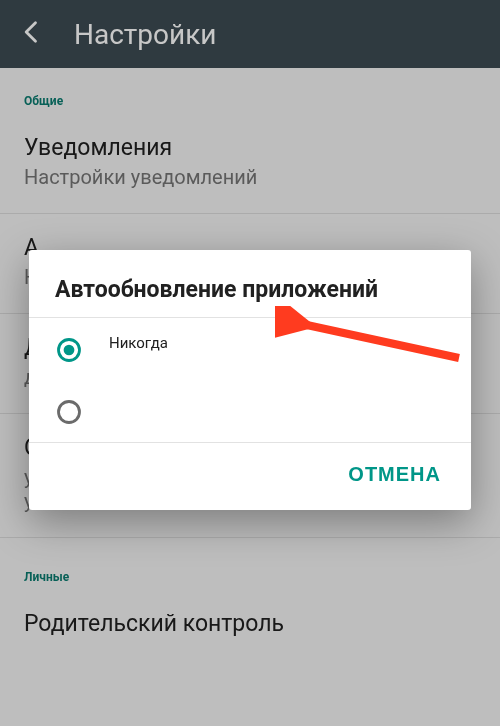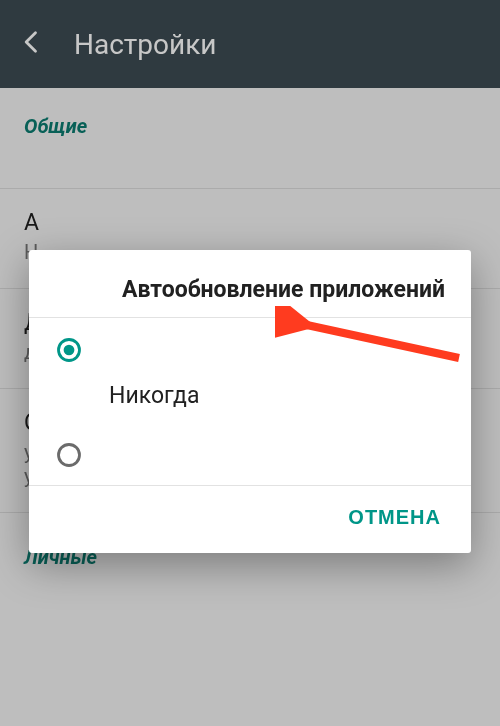--- a/index.html
+++ b/index.html
@@ -1,41 +1,40 @@
 <!DOCTYPE html>
 <html><head>
 <meta charset="utf-8">
 <style>
   * { box-sizing: border-box; margin: 0; padding: 0; }
   html, body { width: 500px; height: 726px; overflow: hidden; font-family: Roboto, Arial, sans-serif; }
   body { background: #f4f4f4; position: relative; }
 
   .toolbar {
     background: #3d4b52;
-    height: 88px;
+    height: 68px;
     display: flex;
     align-items: center;
     padding: 0 18px;
     gap: 28px;
   }
   .toolbar .back svg { width: 28px; height: 28px; }
   .toolbar .title {
     color: #ffffff;
     font-size: 28px;
     font-weight: 400;
   }
 
   .content { padding-bottom: 20px; }
 
   .section-header {
     color: #0b7c70;
     font-weight: 700;
-    font-size: 20px;
+    font-size: 12px;
     padding: 26px 24px 12px;
-    font-style: italic;
   }
 
   .row {
     padding: 14px 24px 18px;
   }
   .row .primary { color: #212121; font-size: 23px; margin-bottom: 4px; }
   .row .secondary { color: #757575; font-size: 20px; }
 
   .divider { height: 1px; background: #dcdcdc; margin: 6px 0; }
 
@@ -53,37 +52,35 @@
     border-radius: 3px;
     box-shadow: 0 12px 40px rgba(0,0,0,0.35);
     padding: 26px 0 10px;
     position: relative;
   }
   .dialog-title {
     color: #212121;
     font-size: 23px;
     font-weight: 700;
     padding: 0 26px 14px;
-    text-align: right;
   }
   .dialog-divider { height: 1px; background: #e2e2e2; }
 
   .option {
     display: flex;
     align-items: flex-start;
     gap: 26px;
     padding: 16px 26px 12px;
     cursor: pointer;
   }
   .option .radio { flex: 0 0 28px; margin-top: 2px; }
   .option .label {
     color: #212121;
-    font-size: 23px;
+    font-size: 15px;
     line-height: 1.25;
-    margin-top: 48px;
   }
 
   .dialog-actions {
     display: flex;
     justify-content: flex-end;
     padding: 14px 22px 8px;
     align-items: flex-end;
   }
   .cancel-btn {
     background: none; border: none;
@@ -113,20 +110,22 @@
         <path d="M15 4 L7 12 L15 20" stroke="#ffffff" stroke-width="2.4" fill="none" stroke-linecap="round" stroke-linejoin="round"></path>
       </svg>
   </span>
   <span class="title">Настройки</span>
 </div>
 
 <div class="content">
   <div class="section-header">Общие</div>
 
   <div class="row">
+    <div class="primary">Уведомления</div>
+    <div class="secondary">Настройки уведомлений</div>
   </div>
   <div class="divider"></div>
 
   <div class="row bg-row-trunc">
     <div class="primary">А</div>
     <div class="secondary">Н</div>
   </div>
   <div class="divider"></div>
 
   <div class="row bg-row-trunc">
@@ -138,20 +137,21 @@
   <div class="row bg-row-trunc">
     <div class="primary">О</div>
     <div class="secondary">у</div>
     <div class="secondary">у</div>
   </div>
   <div class="divider"></div>
 
   <div class="section-header">Личные</div>
 
   <div class="row">
+    <div class="primary">Родительский контроль</div>
   </div>
 </div>
 
 <div class="scrim">
   <div class="dialog">
     <div class="dialog-title">Автообновление приложений</div>
     <div class="dialog-divider"></div>
 
     <div class="option">
       <span class="radio">

